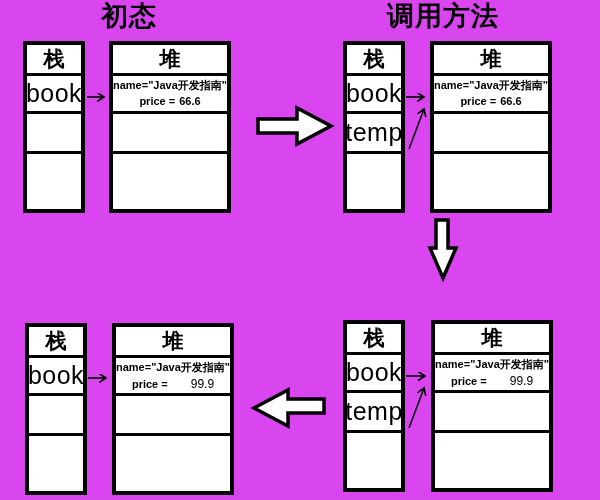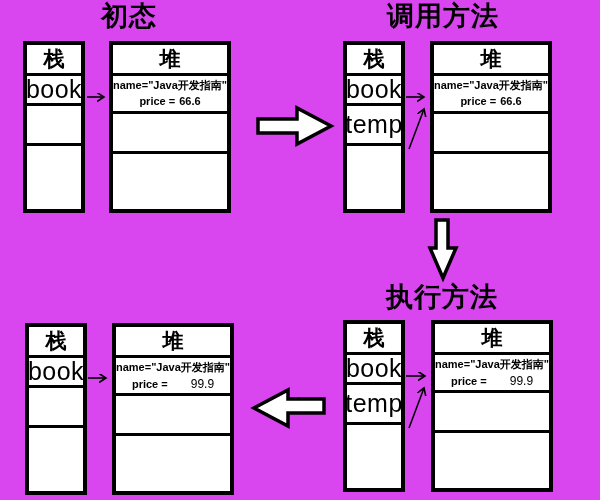--- a/index.html
+++ b/index.html
@@ -37,21 +37,21 @@
     flex:0 0 auto;
     border-bottom:3px solid #000;
     display:flex;
     align-items:center;
     justify-content:center;
     overflow:hidden;
   }
   .mem-row:last-child { border-bottom:none; flex:1 1 auto; }
 
   .row-header { height:31px; font-weight:bold; font-size:21px; }
-  .row-var    { height:30px; font-size:25px; letter-spacing:0.5px; }
+  .row-var    { height:38px; font-size:25px; letter-spacing:0.5px; }
   .row-e1     { height:40px; }
   .var-font   { font-size:25px; letter-spacing:0.5px; }
 
   .heap-obj {
     height:38px;
     flex-direction:column;
     justify-content:center;
     gap:5px;
   }
   .obj-line {
@@ -106,21 +106,20 @@
   <div class="mem-table heap" style="left:430px;top:41px">
     <div class="mem-row row-header">堆</div>
     <div class="mem-row heap-obj">
       <div class="obj-line">name="Java开发指南"</div>
       <div class="obj-line"><span>price =</span><span class="pval">66.6</span></div>
     </div>
     <div class="mem-row row-e1"></div>
     <div class="mem-row"></div>
   </div>
 
-  <div class="panel-title" style="left:442px;top:283px">执行方法</div>
 
   <div class="mem-table stack" style="left:343px;top:320px">
     <div class="mem-row row-header">栈</div>
     <div class="mem-row row-var">book</div>
     <div class="mem-row row-e1 var-font">temp</div>
     <div class="mem-row"></div>
   </div>
 
   <div class="mem-table heap" style="left:431px;top:320px">
     <div class="mem-row row-header">堆</div>

